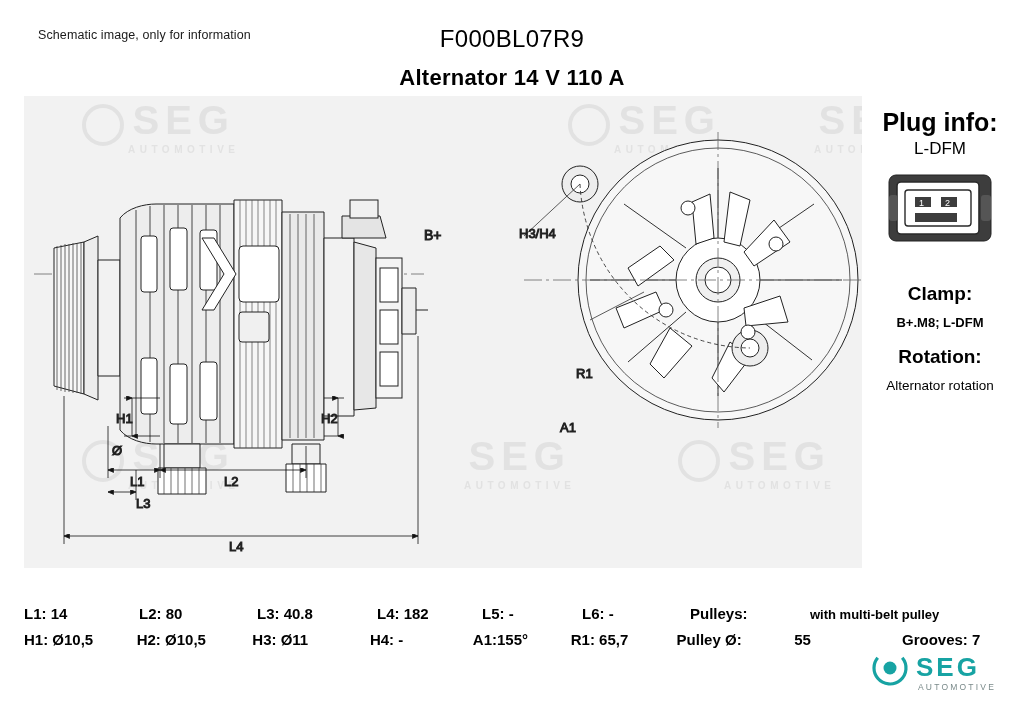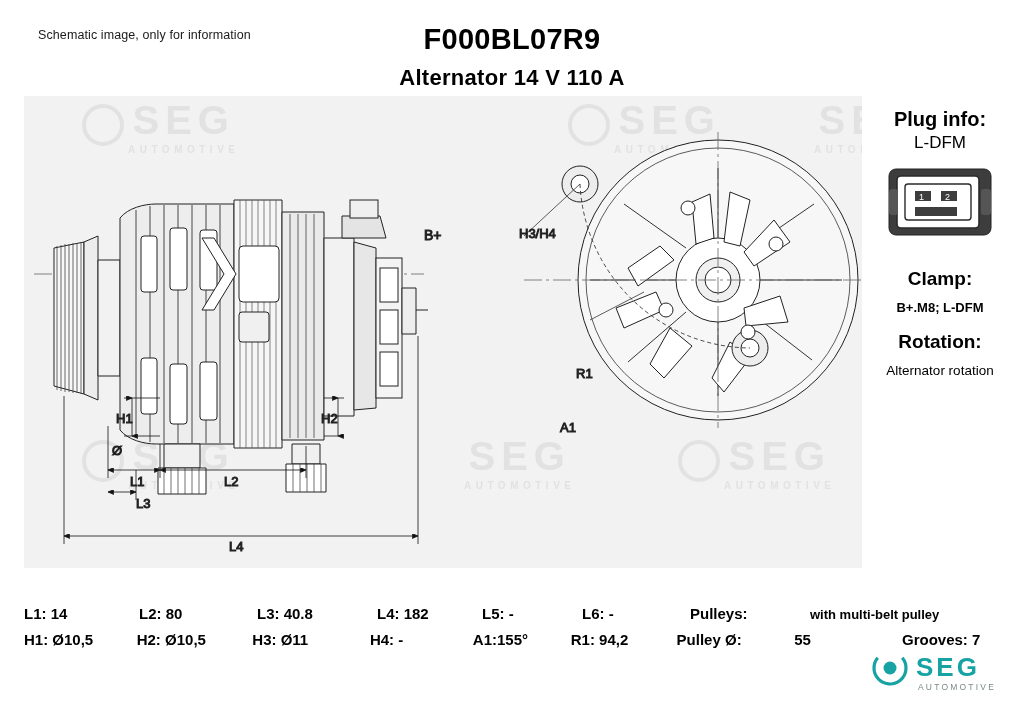--- a/index.html
+++ b/index.html
@@ -30,22 +30,22 @@
   }
   .title-block {
     position: absolute;
     left: 0;
     top: 24px;
     width: 1024px;
     text-align: center;
     pointer-events: none;
   }
   .title-main {
-    font-size: 29px;
-    font-weight: bold;
+    font-size: 24px;
+    font-weight: normal;
     letter-spacing: 0.3px;
     line-height: 30px;
   }
   .title-sub {
     font-size: 22px;
     font-weight: bold;
     letter-spacing: 0.3px;
     line-height: 32px;
     margin-top: 8px;
   }
@@ -96,37 +96,37 @@
 
   
   .info-col {
     position: absolute;
     left: 864px;
     top: 108px;
     width: 152px;
     text-align: center;
   }
   .info-head {
-    font-size: 20px;
+    font-size: 25px;
     font-weight: bold;
     margin-bottom: 2px;
   }
   .info-val {
     font-size: 17px;
     margin-bottom: 4px;
   }
   .plug-img {
     margin: 6px auto 10px auto;
     width: 110px;
     height: 78px;
   }
   .info-head-2 {
     font-size: 19px;
     font-weight: bold;
-    margin-top: 13px;
+    margin-top: 22px;
   }
   .info-val-2 {
     font-size: 13px;
     font-weight: bold;
     margin-top: 10px;
   }
   .info-head-3 {
     font-size: 19px;
     font-weight: bold;
     margin-top: 16px;
@@ -498,21 +498,21 @@
       <div class="spec-cell c6">L6: -</div>
       <div class="spec-cell c7">Pulleys:</div>
       <div class="spec-cell small-note">with multi-belt pulley</div>
     </div>
     <div class="spec-row">
       <div class="spec-cell c1">H1: Ø10,5</div>
       <div class="spec-cell c2">H2: Ø10,5</div>
       <div class="spec-cell c3">H3: Ø11</div>
       <div class="spec-cell c4">H4: -</div>
       <div class="spec-cell c5">A1:155°</div>
-      <div class="spec-cell c6">R1: 94,2</div>
+      <div class="spec-cell c6">R1: 65,7</div>
       <div class="spec-cell c7">Pulley Ø:</div>
       <div class="spec-cell c8">55</div>
       <div class="spec-cell c9">Grooves: 7</div>
     </div>
   </div>
 
   <svg class="footer-logo" viewBox="0 0 140 50">
     <circle cx="24" cy="20" r="16" fill="none" stroke="#17a3a3" stroke-width="3.2" stroke-dasharray="72 28" transform="rotate(-40 24 20)"></circle>
     <circle cx="24" cy="20" r="6.5" fill="#17a3a3"></circle>
   </svg>

